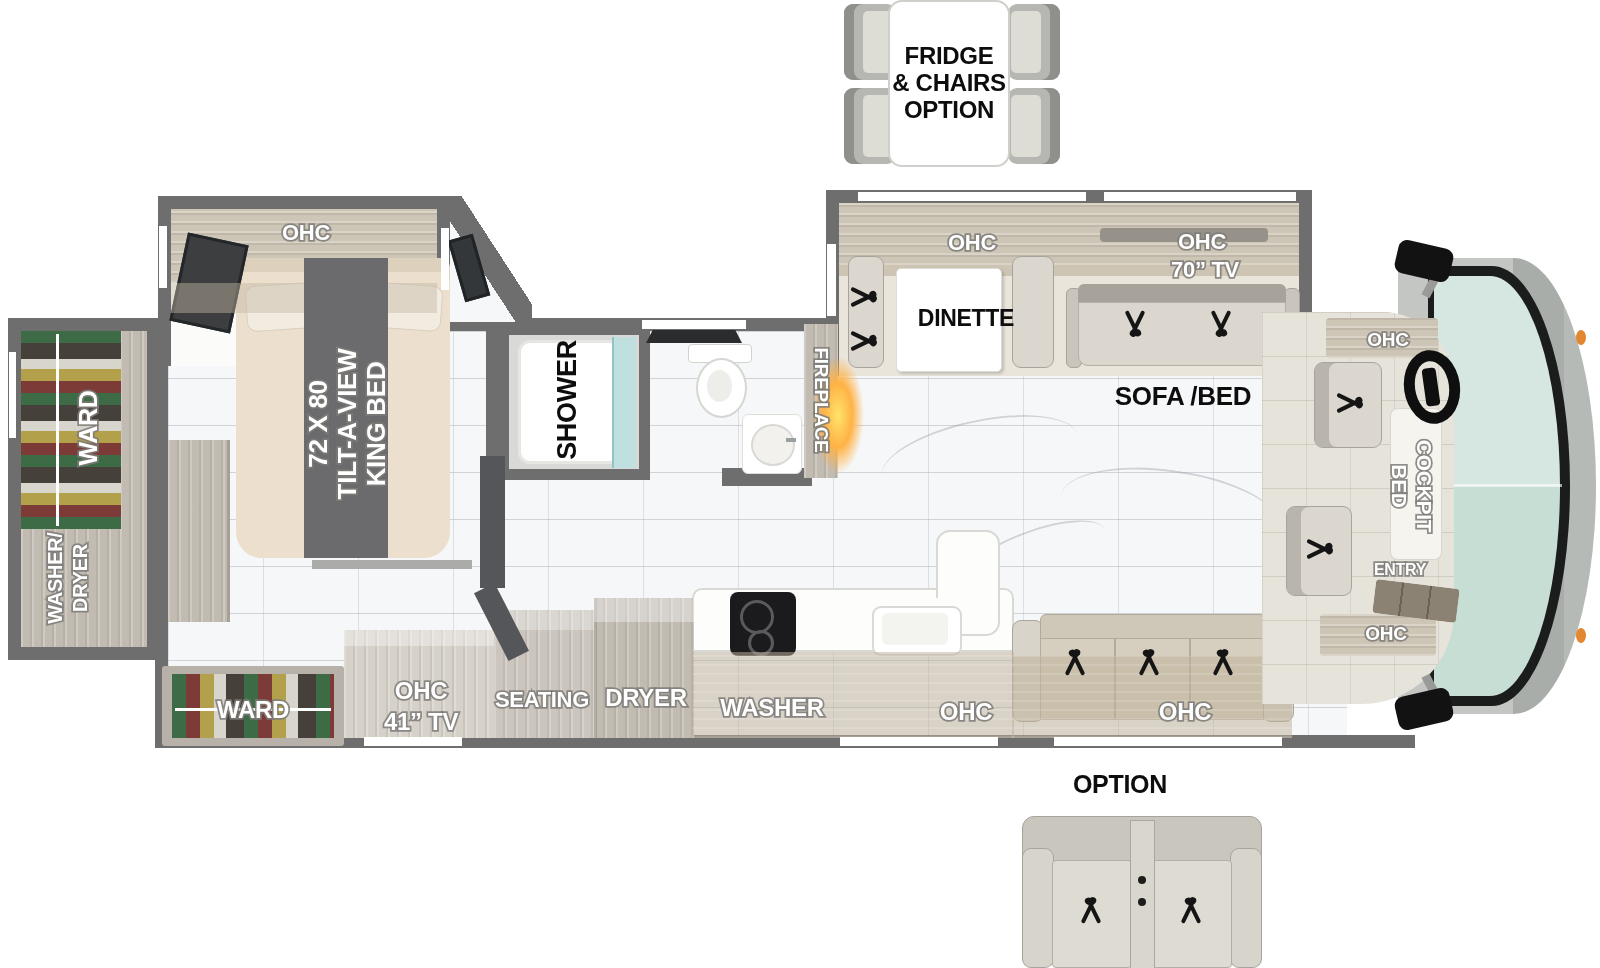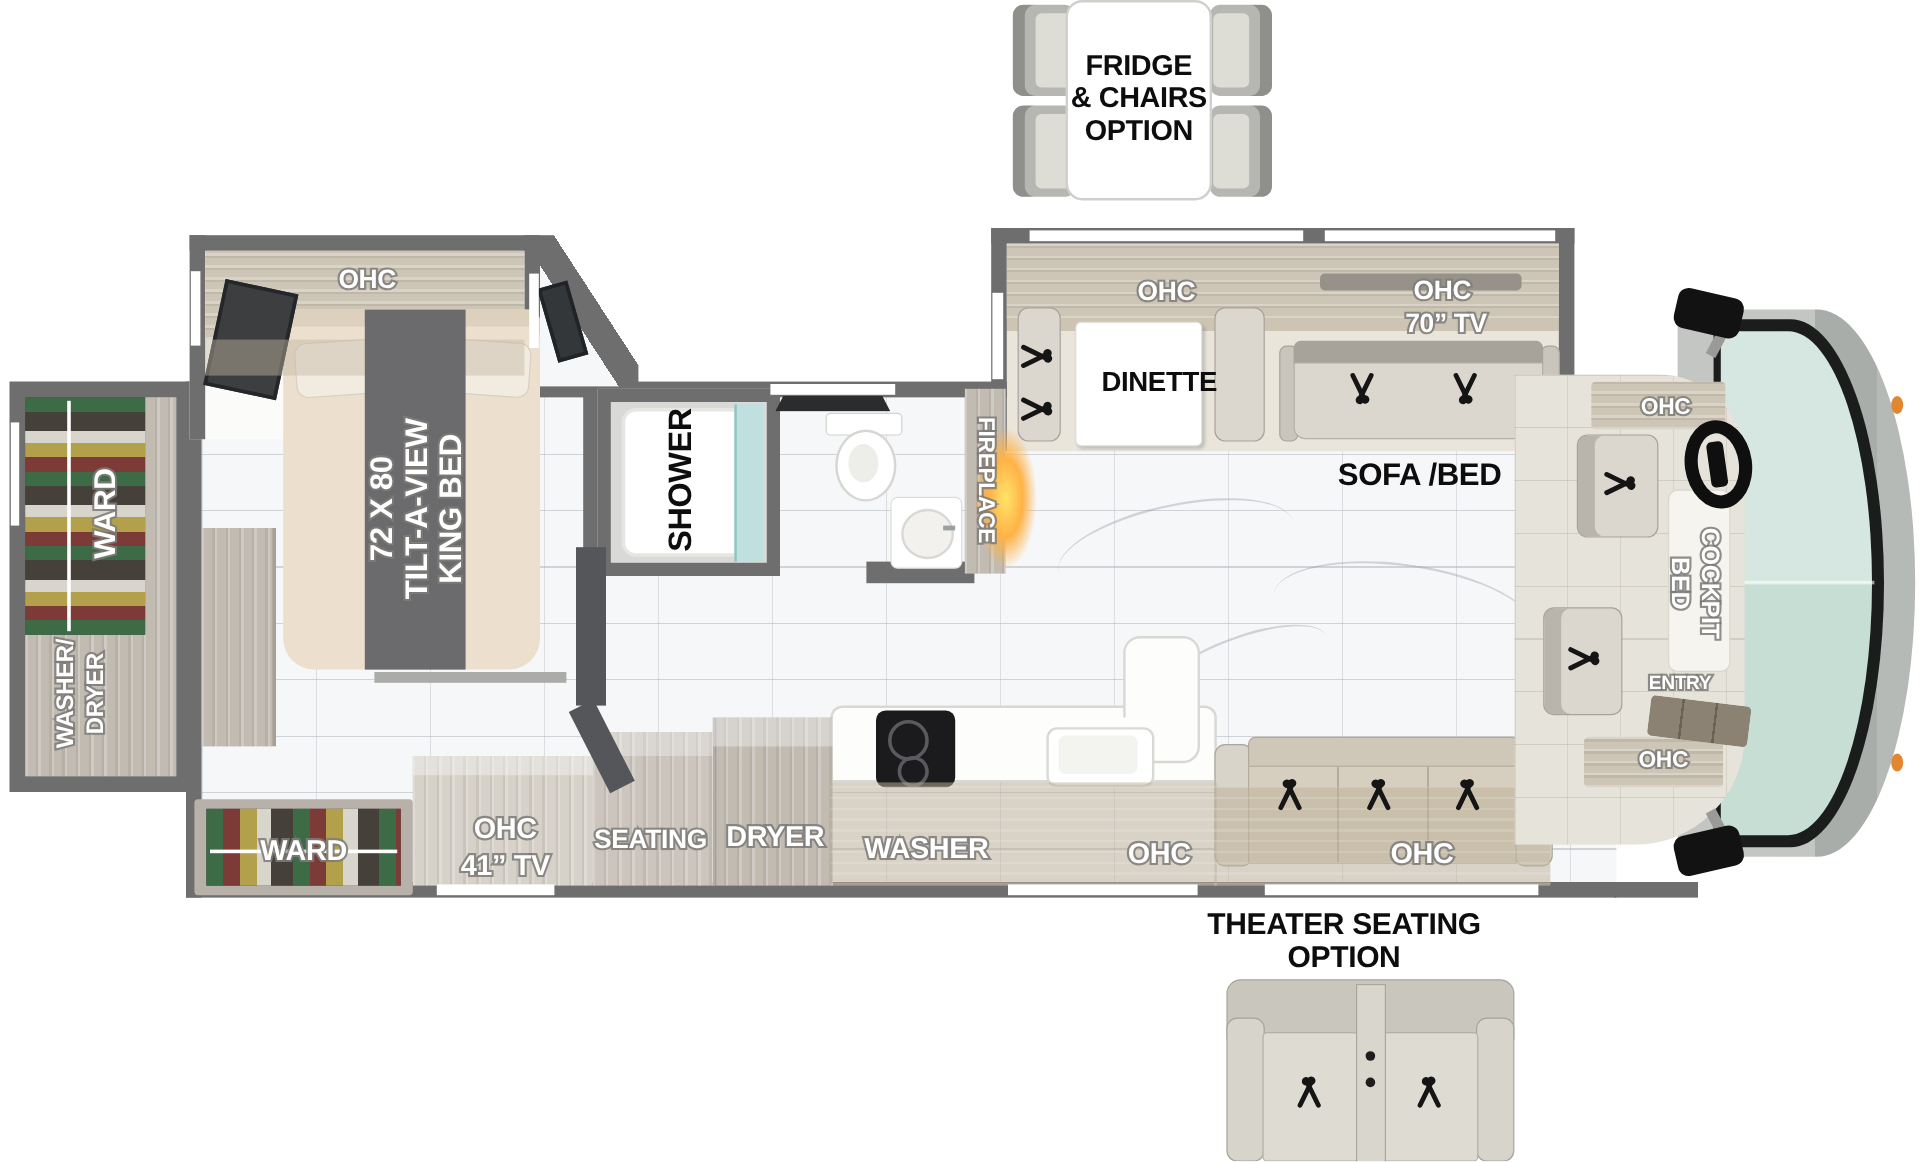--- a/index.html
+++ b/index.html
@@ -286,21 +286,20 @@
   <div class="abs" style="left:1374px;top:584px;width:84px;height:34px;background:#8c8274;background-image:linear-gradient(90deg,rgba(0,0,0,0) 0 26px,#6b6257 26px 28px,rgba(0,0,0,0) 28px 54px,#6b6257 54px 56px,rgba(0,0,0,0) 56px);border-radius:4px;transform:rotate(7deg);z-index:15;"></div>
 
   <div class="abs" style="left:1428px;top:268px;width:9px;height:30px;background:#9a9a98;transform:rotate(28deg);z-index:18;"></div>
   <div class="abs" style="left:1396px;top:244px;width:56px;height:34px;background:#121212;border-radius:9px;transform:rotate(13deg);z-index:19;"></div>
   <div class="abs" style="left:1428px;top:674px;width:9px;height:30px;background:#9a9a98;transform:rotate(-28deg);z-index:18;"></div>
   <div class="abs" style="left:1396px;top:692px;width:56px;height:34px;background:#121212;border-radius:9px;transform:rotate(-13deg);z-index:19;"></div>
   <div class="abs" style="left:1576px;top:330px;width:10px;height:15px;background:#e2862f;border-radius:50%;z-index:19;"></div>
   <div class="abs" style="left:1576px;top:628px;width:10px;height:15px;background:#e2862f;border-radius:50%;z-index:19;"></div>
 
   <div class="lbl lb" style="left:1120px;top:784px;font-size:25px;line-height:28px;z-index:5;">
-    <span>THEATER SEATING</span>
     <span>OPTION</span>
   </div>
   <div class="abs" style="left:1022px;top:816px;width:238px;height:48px;background:#c9c6be;border:1px solid #a7a49c;border-radius:12px 12px 0 0;z-index:3;"></div>
   <div class="abs" style="left:1022px;top:848px;width:30px;height:118px;background:#d7d4cc;border:1px solid #a7a49c;border-radius:9px;z-index:4;"></div>
   <div class="abs" style="left:1230px;top:848px;width:30px;height:118px;background:#d7d4cc;border:1px solid #a7a49c;border-radius:9px;z-index:4;"></div>
   <div class="abs" style="left:1052px;top:860px;width:78px;height:106px;background:#dedbd3;border:1px solid #b1aea6;border-radius:4px;z-index:4;"></div>
   <div class="abs" style="left:1152px;top:860px;width:78px;height:106px;background:#dedbd3;border:1px solid #b1aea6;border-radius:4px;z-index:4;"></div>
   <div class="abs" style="left:1130px;top:820px;width:23px;height:148px;background:#d9d6ce;border:1px solid #aaa79f;z-index:5;"></div>
   <div class="abs" style="left:1138px;top:876px;width:8px;height:8px;background:#1d1d1d;border-radius:50%;z-index:6;"></div>
   <div class="abs" style="left:1138px;top:898px;width:8px;height:8px;background:#1d1d1d;border-radius:50%;z-index:6;"></div>

